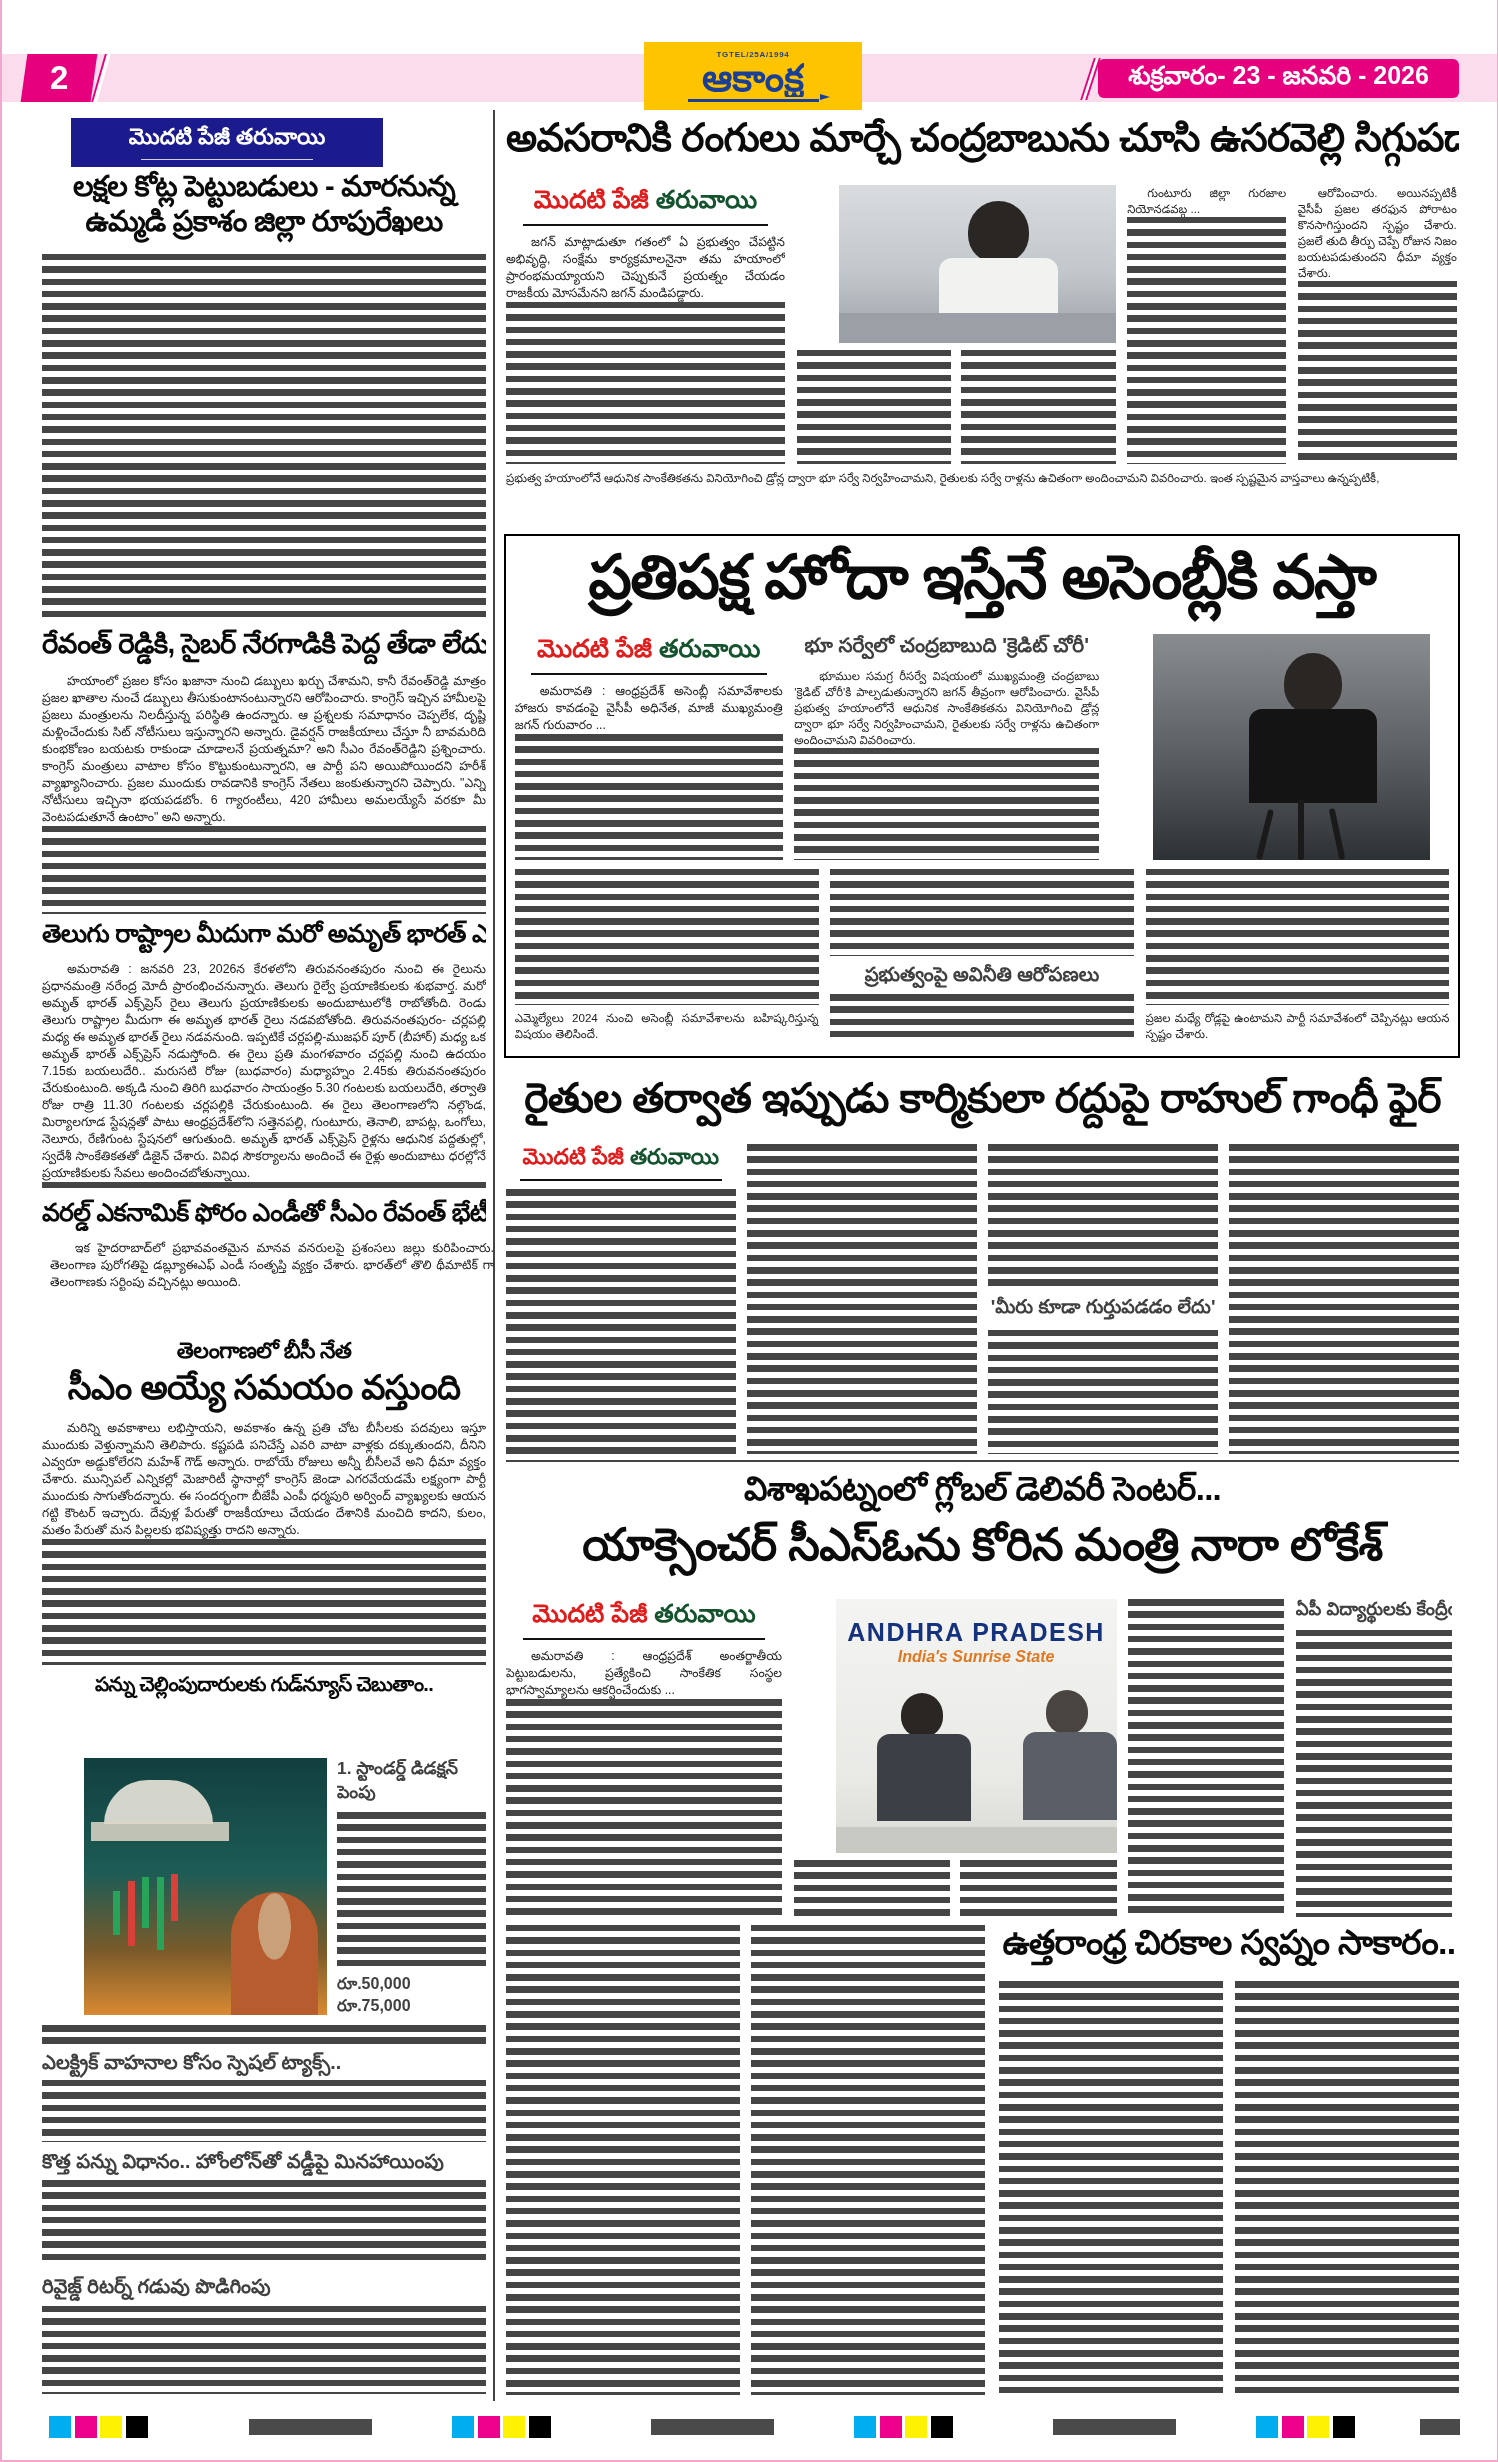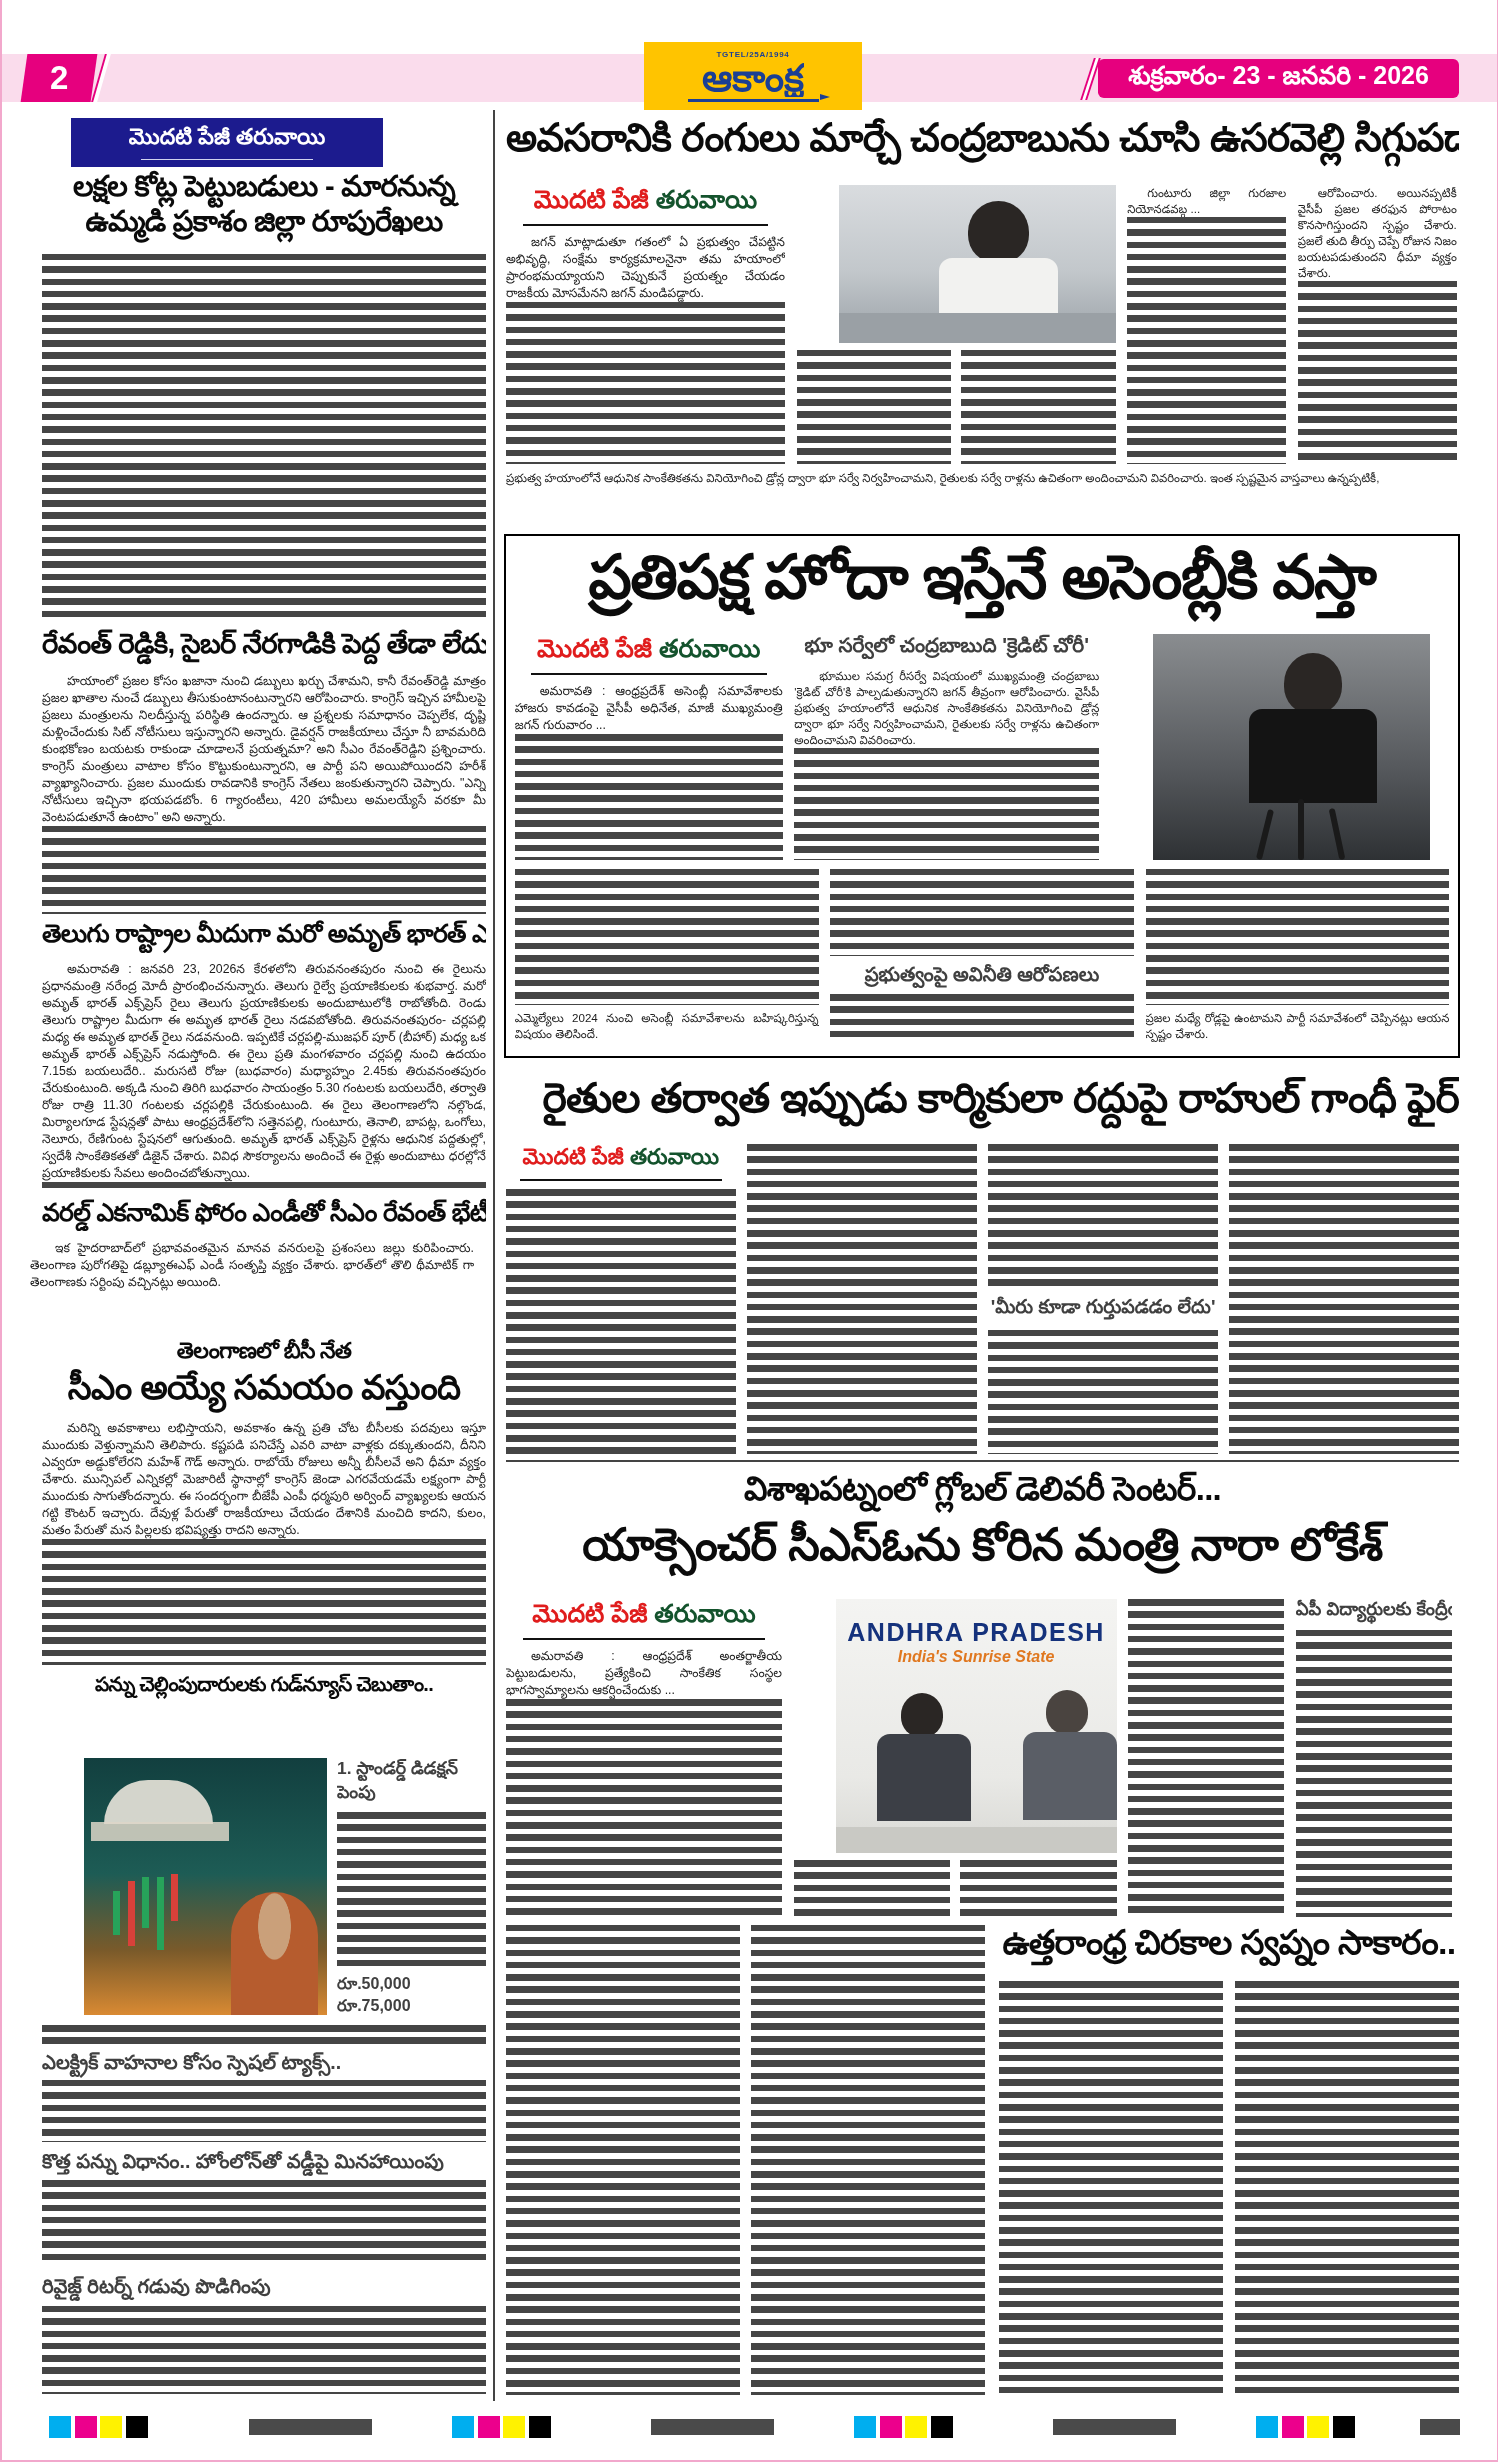--- a/index.html
+++ b/index.html
@@ -129,21 +129,21 @@
     <div class="sim"></div>
   </div>
 
   <div class="abs hl nowrap1 center" style="left:40px; top:919px; width:444px; font-size:25px;">తెలుగు రాష్ట్రాల మీదుగా మరో అమృత్ భారత్ ఎక్స్‌ప్రెస్..</div>
   <div class="abs body-block" style="left:40px; top:961px; width:444px; height:231px;">
     <p class="excerpt">అమరావతి : జనవరి 23, 2026న కేరళలోని తిరువనంతపురం నుంచి ఈ రైలును ప్రధానమంత్రి నరేంద్ర మోదీ ప్రారంభించనున్నారు. తెలుగు రైల్వే ప్రయాణికులకు శుభవార్త. మరో అమృత్ భారత్ ఎక్స్‌ప్రెస్ రైలు తెలుగు ప్రయాణికులకు అందుబాటులోకి రాబోతోంది. రెండు తెలుగు రాష్ట్రాల మీదుగా ఈ అమృత భారత్ రైలు నడవబోతోంది. తిరువనంతపురం- చర్లపల్లి మధ్య ఈ అమృత భారత్ రైలు నడవనుంది. ఇప్పటికే చర్లపల్లి-ముజఫర్ పూర్ (బీహార్) మధ్య ఒక అమృత్ భారత్ ఎక్స్‌ప్రెస్ నడుస్తోంది. ఈ రైలు ప్రతి మంగళవారం చర్లపల్లి నుంచి ఉదయం 7.15కు బయలుదేరి.. మరుసటి రోజు (బుధవారం) మధ్యాహ్నం 2.45కు తిరువనంతపురం చేరుకుంటుంది. అక్కడి నుంచి తిరిగి బుధవారం సాయంత్రం 5.30 గంటలకు బయలుదేరి, తర్వాతి రోజు రాత్రి 11.30 గంటలకు చర్లపల్లికి చేరుకుంటుంది. ఈ రైలు తెలంగాణలోని నల్గొండ, మిర్యాలగూడ స్టేషన్లతో పాటు ఆంధ్రప్రదేశ్‌లోని సత్తెనపల్లి, గుంటూరు, తెనాలి, బాపట్ల, ఒంగోలు, నెలూరు, రేణిగుంట స్టేషనలో ఆగుతుంది. అమృత్ భారత్ ఎక్స్‌ప్రెస్ రైళ్లను ఆధునిక పద్దతుల్లో, స్వదేశీ సాంకేతికతతో డిజైన్ చేశారు. వివిధ సౌకర్యాలను అందించే ఈ రైళ్లు అందుబాటు ధరల్లోనే ప్రయాణికులకు సేవలు అందించబోతున్నాయి.</p>
     <div class="sim"></div>
   </div>
 
   <div class="abs hl nowrap1 center" style="left:40px; top:1198px; width:444px; font-size:25px;">వరల్డ్ ఎకనామిక్ ఫోరం ఎండీతో సీఎం రేవంత్ భేటీ</div>
-  <div class="abs body-block" style="left:28px; top:1240px; width:444px; height:91px;">
+  <div class="abs body-block" style="left:48px; top:1240px; width:444px; height:91px;">
     <p class="excerpt">ఇక హైదరాబాద్‌లో ప్రభావవంతమైన మానవ వనరులపై ప్రశంసలు జల్లు కురిపించారు. తెలంగాణ పురోగతిపై డబ్ల్యూఈఎఫ్ ఎండీ సంతృప్తి వ్యక్తం చేశారు. భారత్‌లో తొలి థీమాటిక్ గా తెలంగాణకు సర్టింపు వచ్చినట్లు అయింది.</p>
   </div>
 
   <div class="abs hl nowrap1 center" style="left:40px; top:1338px; width:444px; font-size:22px;">తెలంగాణలో బీసీ నేత</div>
   <div class="abs hl nowrap1 center" style="left:40px; top:1368px; width:444px; font-size:34px;">సీఎం అయ్యే సమయం వస్తుంది</div>
   <div class="abs body-block" style="left:40px; top:1420px; width:444px; height:245px;">
     <p class="excerpt">మరిన్ని అవకాశాలు లభిస్తాయని, అవకాశం ఉన్న ప్రతి చోట బీసీలకు పదవులు ఇస్తూ ముందుకు వెళ్తున్నామని తెలిపారు. కష్టపడి పనిచేస్తే ఎవరి వాటా వాళ్లకు దక్కుతుందని, దీనిని ఎవ్వరూ అడ్డుకోలేరని మహేశ్ గౌడ్ అన్నారు. రాబోయే రోజులు అన్నీ బీసీలవే అని ధీమా వ్యక్తం చేశారు. మున్సిపల్ ఎన్నికల్లో మెజారిటీ స్థానాల్లో కాంగ్రెస్ జెండా ఎగరవేయడమే లక్ష్యంగా పార్టీ ముందుకు సాగుతోందన్నారు. ఈ సందర్భంగా బీజేపీ ఎంపీ ధర్మపురి అర్వింద్ వ్యాఖ్యలకు ఆయన గట్టి కౌంటర్ ఇచ్చారు. దేవుళ్ల పేరుతో రాజకీయాలు చేయడం దేశానికి మంచిది కాదని, కులం, మతం పేరుతో మన పిల్లలకు భవిష్యత్తు రాదని అన్నారు.</p>
     <div class="sim"></div>
   </div>
 
@@ -250,21 +250,21 @@
         <div class="subhead nowrap1 center" style="font-size:19.6px; margin:7.3px 0 4.4px;">ప్రభుత్వంపై అవినీతి ఆరోపణలు</div>
         <div class="sim"></div>
       </div>
       <div class="col">
         <div class="sim"></div>
         <p class="excerpt small" style="text-indent:0; margin-top:4.4px;">ప్రజల మధ్యే రోడ్లపై ఉంటామని పార్టీ సమావేశంలో చెప్పినట్లు ఆయన స్పష్టం చేశారు.</p>
       </div>
     </div>
   </div>
 
-  <div class="abs hl nowrap1 center" style="left:504px; top:1075px; width:953px; font-size:41px;text-align:right;">రైతుల తర్వాత ఇప్పుడు కార్మికులా రద్దుపై రాహుల్ గాంధీ ఫైర్</div>
+  <div class="abs hl nowrap1 center" style="left:504px; top:1075px; width:953px; font-size:41px;">రైతుల తర్వాత ఇప్పుడు కార్మికులా రద్దుపై రాహుల్ గాంధీ ఫైర్</div>
 
   <div class="abs cols" style="left:504px; top:1144px; width:953px; height:310px; grid-template-columns:1fr 1fr 1fr 1fr;">
     <div class="col">
       <div class="kicker-rb" style="font-size:22px;">
         <span class="red">మొదటి పేజీ</span>
         <span class="blk">తరువాయి</span>
       </div>
       <div class="sim"></div>
     </div>
     <div class="col">

